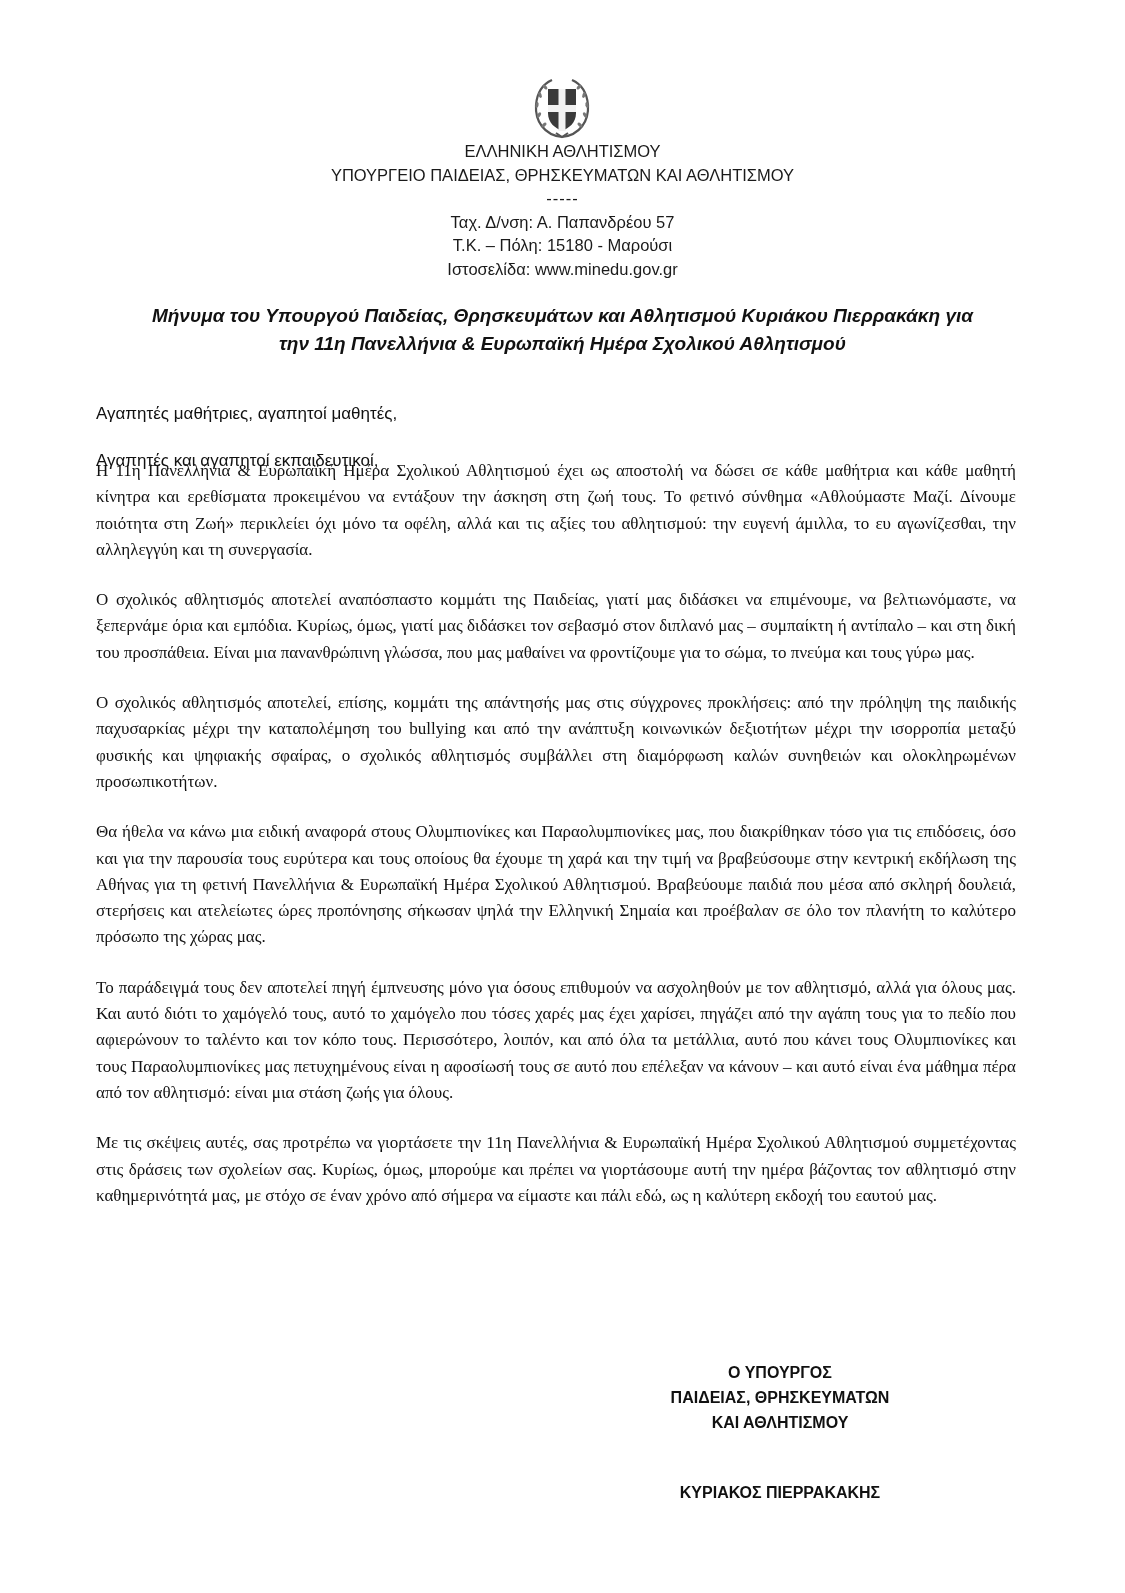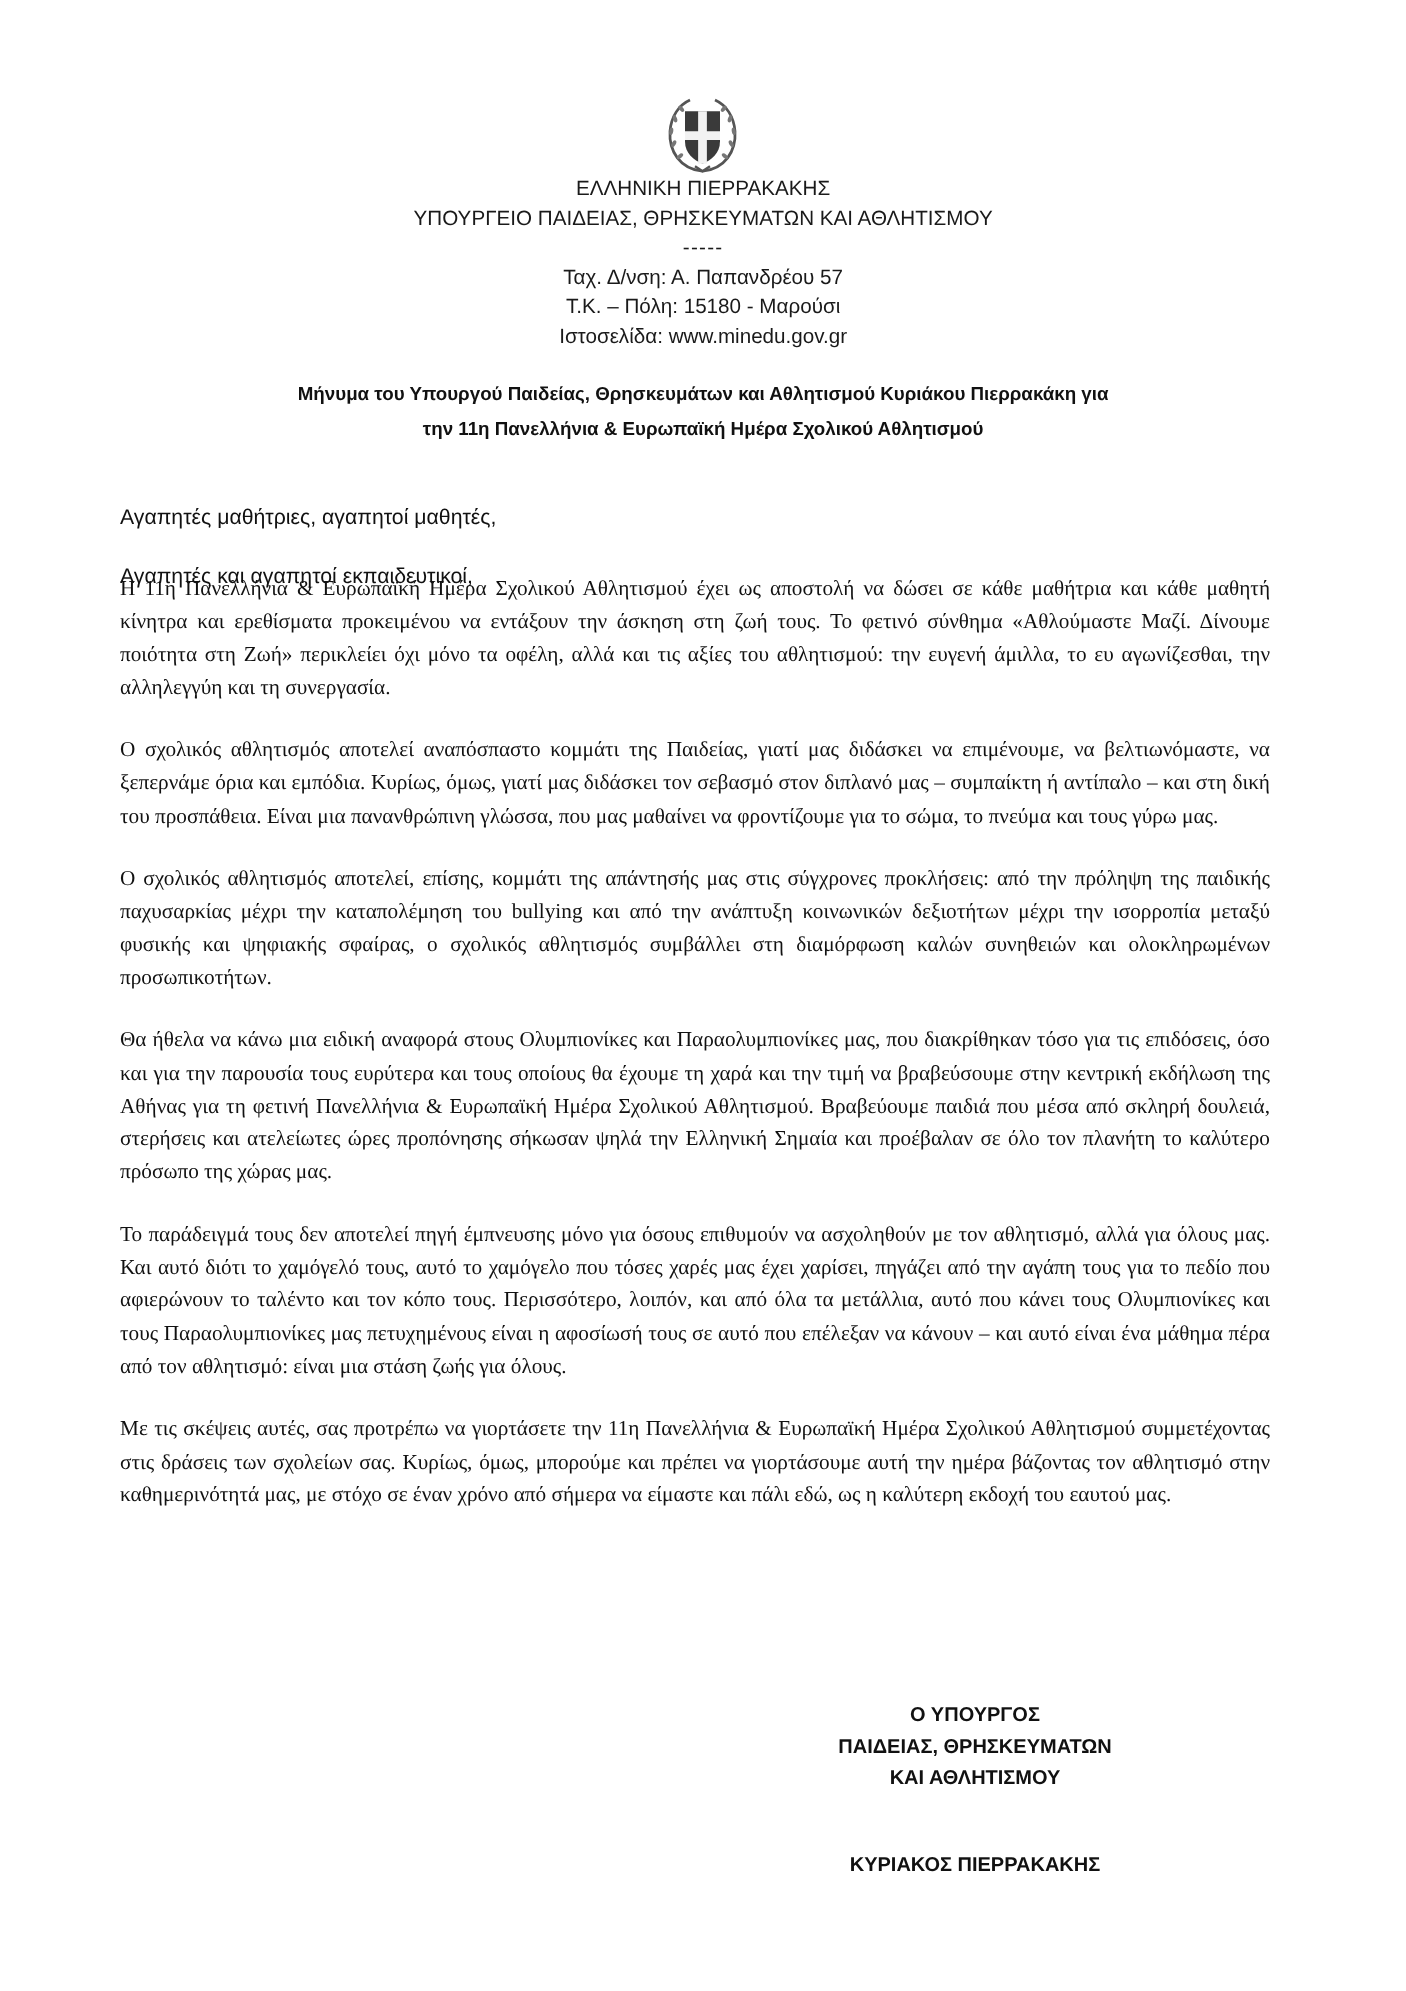--- a/index.html
+++ b/index.html
@@ -41,23 +41,24 @@
     }
     .header .line { display: block; }
     .header .sep { letter-spacing: 1px; }
     .title {
       position: absolute;
       left: 70px;
       top: 302px;
       width: 985px;
       text-align: center;
       font-weight: bold;
-      font-size: 15px;
+      font-size: 19px;
       line-height: 28px;
       color: #111;
+      font-style: italic;
     }
     .title .line { display: block; }
     .greeting {
       position: absolute;
       left: 96px;
       top: 381px;
       width: 940px;
       font-size: 17px;
       line-height: 28px;
     }
@@ -117,21 +118,21 @@
       <path d="M18 14 H46 V38 C46 48 39 53 32 56 C25 53 18 48 18 38 Z" fill="#3a3a3a"></path>
 
       <rect x="28.5" y="14" width="7" height="42" fill="#f2f2f2"></rect>
       <rect x="18" y="30" width="28" height="7" fill="#f2f2f2"></rect>
 
       <path d="M26 58 L32 62 L38 58" fill="none" stroke="#555" stroke-width="2"></path>
     </svg>
   </div>
 
   <div class="header">
-    <span class="line">ΕΛΛΗΝΙΚΗ ΠΙΕΡΡΑΚΑΚΗΣ</span>
+    <span class="line">ΕΛΛΗΝΙΚΗ ΑΘΛΗΤΙΣΜΟΥ</span>
     <span class="line">ΥΠΟΥΡΓΕΙΟ ΠΑΙΔΕΙΑΣ, ΘΡΗΣΚΕΥΜΑΤΩΝ ΚΑΙ ΑΘΛΗΤΙΣΜΟΥ</span>
     <span class="line sep">-----</span>
     <span class="line">Ταχ. Δ/νση: Α. Παπανδρέου 57</span>
     <span class="line">Τ.Κ. – Πόλη: 15180 - Μαρούσι</span>
     <span class="line">Ιστοσελίδα: www.minedu.gov.gr</span>
   </div>
 
   <div class="title">
     <span class="line">Μήνυμα του Υπουργού Παιδείας, Θρησκευμάτων και Αθλητισμού Κυριάκου Πιερρακάκη για</span>
     <span class="line">την 11η Πανελλήνια &amp; Ευρωπαϊκή Ημέρα Σχολικού Αθλητισμού</span>

